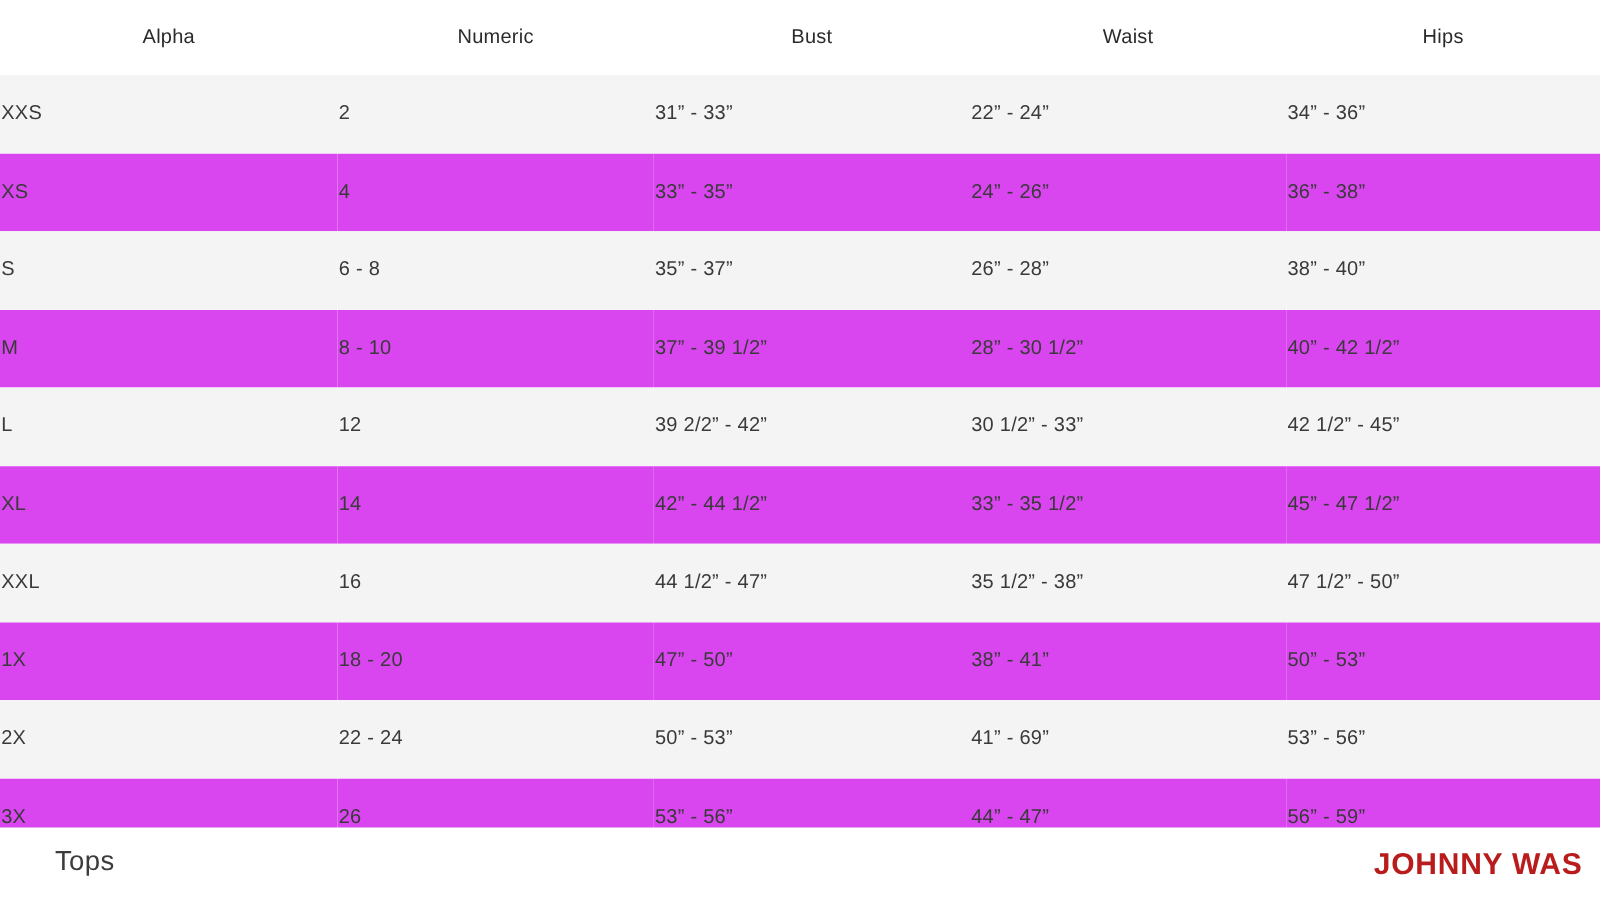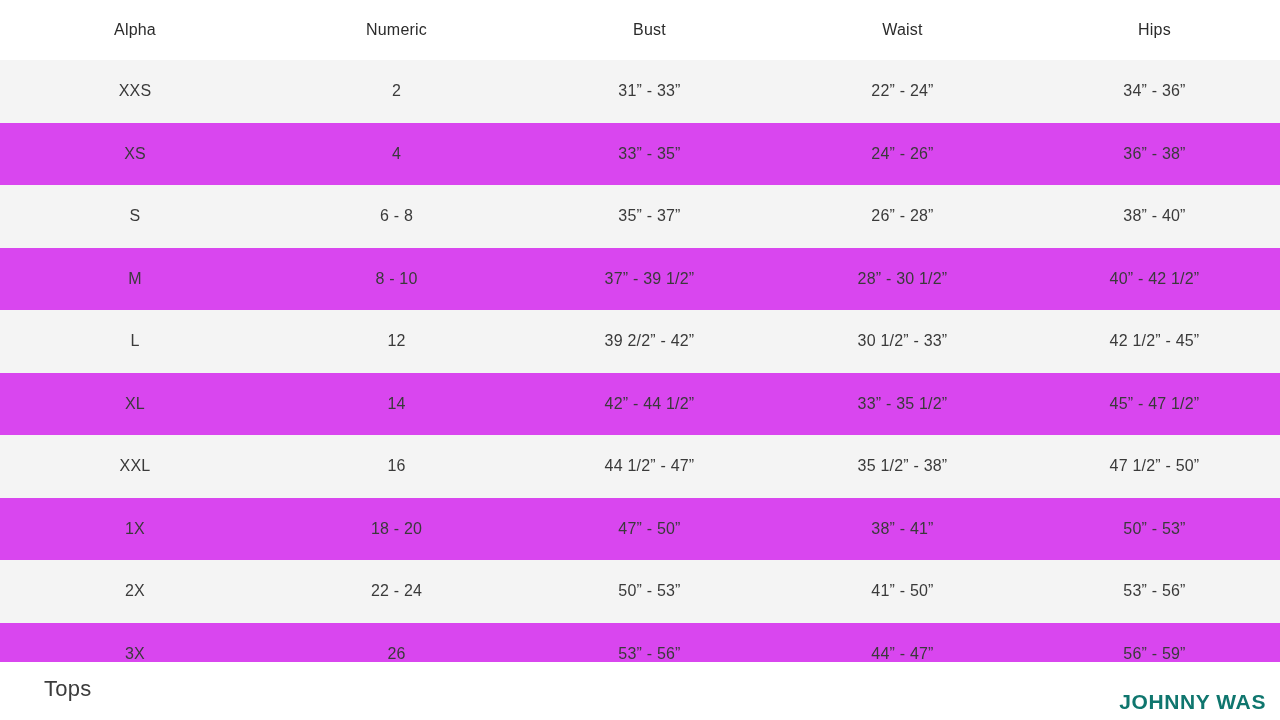--- a/index.html
+++ b/index.html
@@ -41,21 +41,20 @@
     vertical-align: middle;
     background: #ffffff;
     letter-spacing: 0.2px;
   }
 
   table.size-table tbody td {
     height: 60.5px;
     font-size: 16px;
     font-weight: 400;
     color: #3a3a3a;
-    text-align: center;
     vertical-align: middle;
     letter-spacing: 0.2px;
   }
 
   table.size-table tbody tr.shaded td {
     background: #f4f4f4;
   }
 
   table.size-table tbody tr.plain td {
     background: #d946ef;
@@ -76,24 +75,24 @@
     top: 14px;
     font-size: 22px;
     font-weight: 400;
     color: #3c3c3c;
     letter-spacing: 0.3px;
   }
 
   .footer-brand {
     position: absolute;
     right: 14px;
-    top: 28px;
-    font-size: 21px;
+    top: 16px;
+    font-size: 24px;
     font-weight: 700;
-    color: #0f766e;
+    color: #b91c1c;
     letter-spacing: 0.6px;
   }
 </style>
 </head>
 <body>
 
 <div class="page">
 
   <table class="size-table">
     <colgroup>
@@ -166,21 +165,21 @@
         <td>1X</td>
         <td>18 - 20</td>
         <td>47” - 50”</td>
         <td>38” - 41”</td>
         <td>50” - 53”</td>
       </tr>
       <tr class="shaded">
         <td>2X</td>
         <td>22 - 24</td>
         <td>50” - 53”</td>
-        <td>41” - 50”</td>
+        <td>41” - 69”</td>
         <td>53” - 56”</td>
       </tr>
       <tr class="plain">
         <td>3X</td>
         <td>26</td>
         <td>53” - 56”</td>
         <td>44” - 47”</td>
         <td>56” - 59”</td>
       </tr>
     </tbody>

